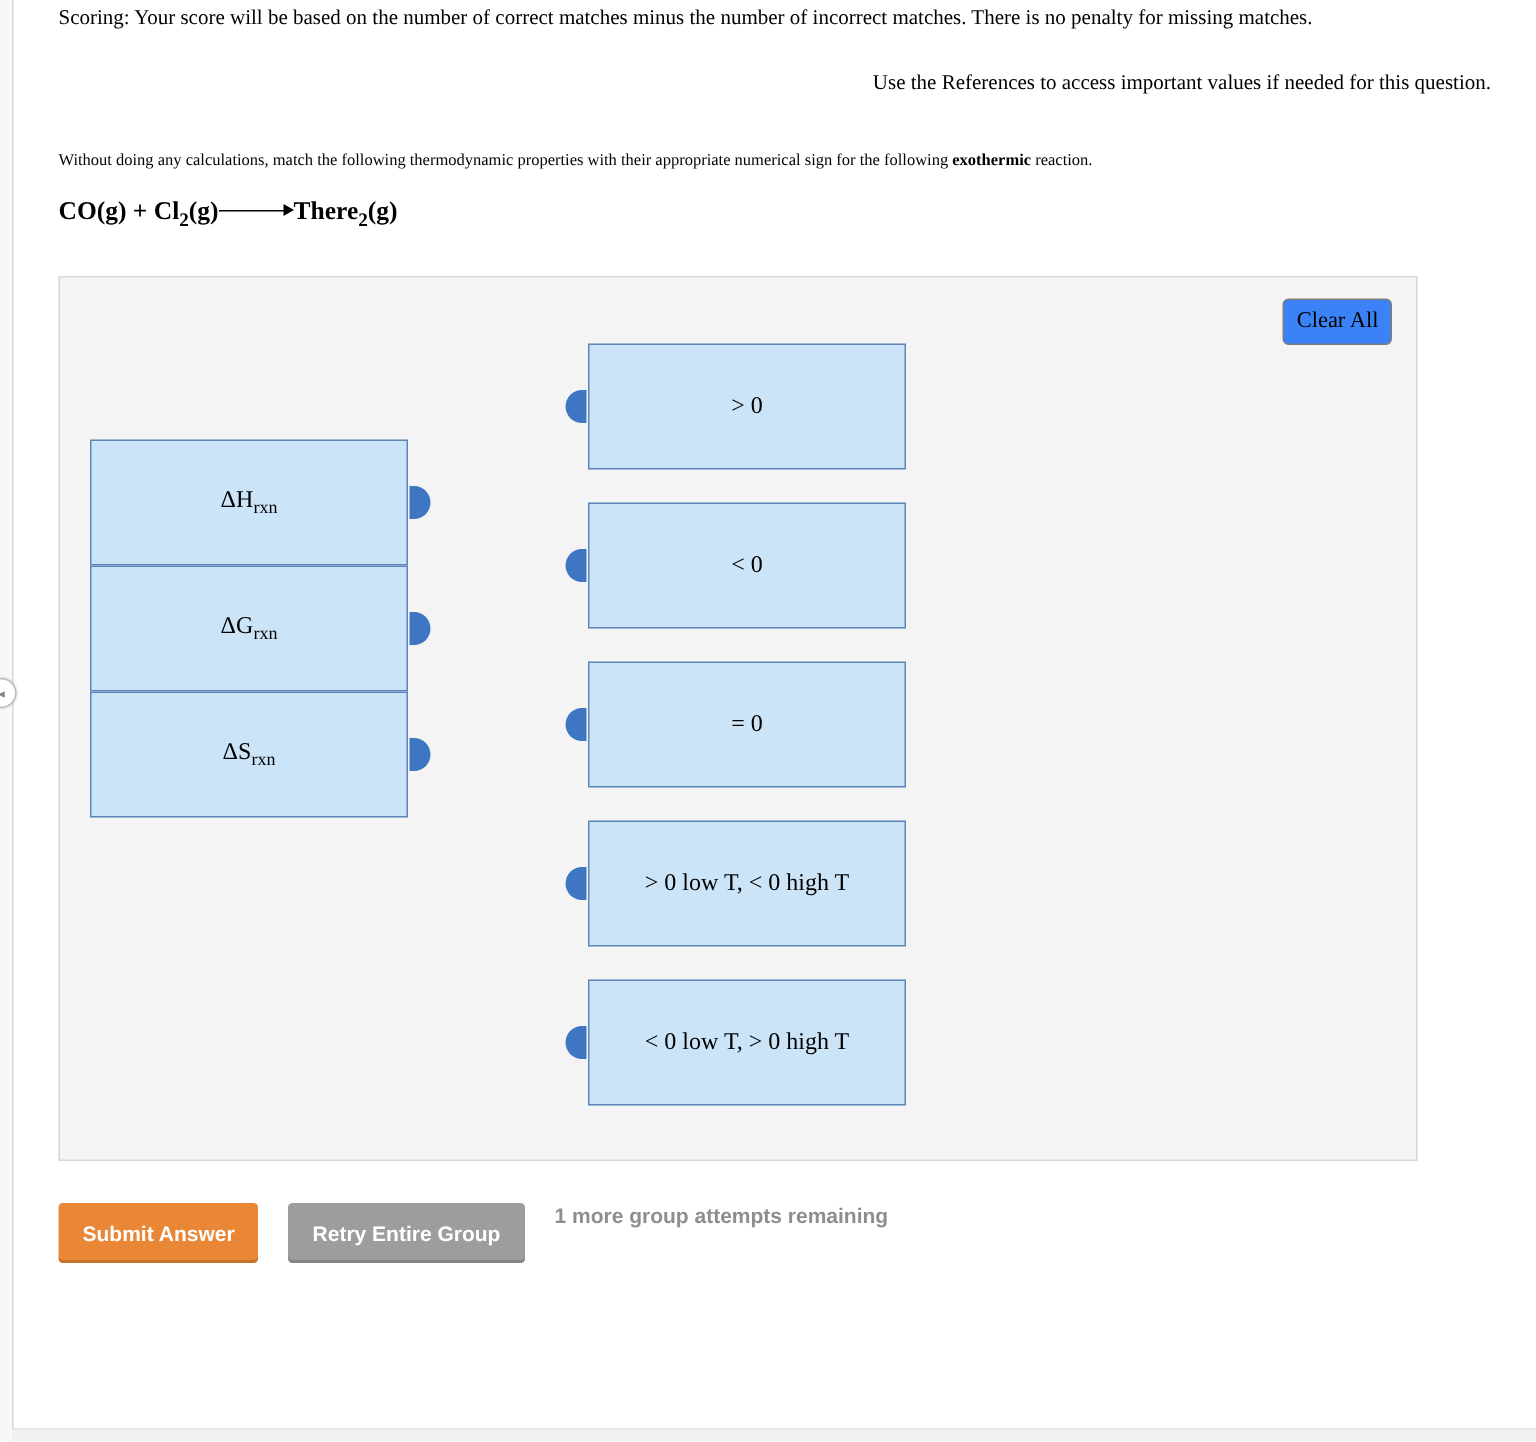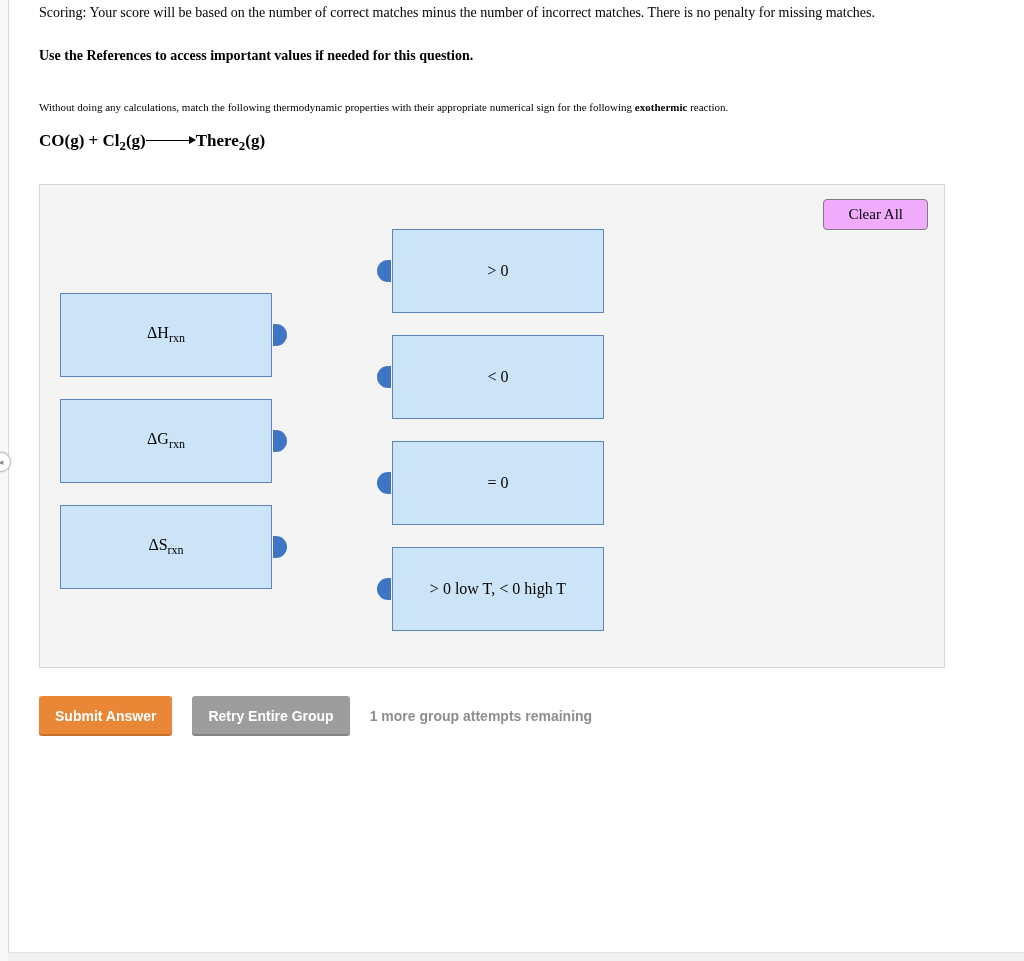--- a/index.html
+++ b/index.html
@@ -3,52 +3,52 @@
 <meta charset="utf-8">
 <style>
   html,body{margin:0;padding:0;background:#fff;font-family:"Times New Roman",Times,serif;color:#000}
   .page{width:1024px;min-height:961px;position:relative;display:flex}
   .scroll-gutter{width:8px;background:#f8f8f8;border-right:1px solid #d9d9d9;position:relative}
   .scroll-nub{position:absolute;left:-9px;top:452px;width:18px;height:18px;border-radius:50%;
               background:#fff;border:1px solid #bcbcbc;box-shadow:0 0 2px rgba(0,0,0,.25);display:flex;
               align-items:center;justify-content:center;font-size:9px;color:#888}
   .content{flex:1;padding:0 30px 0 30px}
   .scoring{font-size:14px;line-height:1.25;margin:4px 0 26px 0}
-  .ref-line{text-align:left;font-size:14px;font-weight:700;margin:20px 0 36px 0}
+  .ref-line{text-align:right;font-size:14px;font-weight:400;margin:20px 0 36px 0}
   .prompt{font-size:11px;line-height:1.3;margin-bottom:10px}
   .equation{font-size:17px;font-weight:700;margin-bottom:30px}
   .equation .arrow{display:inline-block;width:50px;position:relative;vertical-align:middle;top:-2px}
   .equation .arrow::before{content:"";position:absolute;left:0;right:6px;top:50%;border-top:1px solid #000}
   .equation .arrow::after{content:"";position:absolute;right:0;top:50%;width:0;height:0;
         border-left:7px solid #000;border-top:4px solid transparent;border-bottom:4px solid transparent;
         transform:translateY(-50%)}
   .sub{font-size:.75em;vertical-align:sub}
 
   
   .board{border:1px solid #d8d8d8;background:#f4f4f4;position:relative;padding:0;
          width:904px}
   .clear-wrap{position:absolute;right:16px;top:14px}
-  .btn-clear{background:#f0abfc;border:1px solid #7d7d7d;border-radius:4px;font-family:inherit;
-             font-size:15px;padding:6px 24px;cursor:pointer}
+  .btn-clear{background:#3b82f6;border:1px solid #7d7d7d;border-radius:4px;font-family:inherit;
+             font-size:15px;padding:6px 8px;cursor:pointer}
   .columns{display:flex;padding:24px 20px 36px 20px;gap:120px}
   .col{display:flex;flex-direction:column}
-  .col-left{gap:22px;margin-top:84px}
+  .col-left{margin-top:84px}
   .col-right{gap:22px;margin-top:20px}
 
   .tile{background:#cce4f7;border:1px solid #5e86b7;width:210px;height:82px;position:relative;
         display:flex;align-items:center;justify-content:center;font-size:16px}
   .tile-right{width:210px;height:82px}
   .tile .label{font-family:"Times New Roman",serif}
 
   .drag-right{position:absolute;right:-16px;top:50%;transform:translateY(-50%);
               width:14px;height:22px;border-radius:0 14px 14px 0;background:#3f76c3}
   .drag-left{position:absolute;left:-16px;top:50%;transform:translateY(-50%);
              width:14px;height:22px;border-radius:14px 0 0 14px;background:#3f76c3}
 
-  .footer{margin-top:28px;display:flex;align-items:center;gap:20px}
+  .footer{margin-top:28px;display:flex;align-items:flex-start;gap:20px}
   .btn{font-family:Arial,Helvetica,sans-serif;font-weight:700;font-size:14px;color:#fff;border:none;
        padding:12px 16px;border-radius:3px;cursor:pointer}
   .btn-submit{background:#e98736;box-shadow:inset 0 -2px 0 rgba(0,0,0,.15)}
   .btn-retry{background:#9d9d9d;box-shadow:inset 0 -2px 0 rgba(0,0,0,.15)}
   .attempts{font-family:Arial,Helvetica,sans-serif;font-weight:700;color:#8e8e8e;font-size:14px}
 
   .bottom-bar{position:absolute;left:8px;right:0;bottom:0;height:8px;background:#f0f0f0;
               border-top:1px solid #e3e3e3}
 
   .delta{font-family:"Times New Roman",serif}
@@ -108,20 +108,24 @@
             <span class="label">&lt; 0</span>
           </div>
           <div class="tile tile-right">
             <span class="drag-left"></span>
             <span class="label">= 0</span>
           </div>
           <div class="tile tile-right">
             <span class="drag-left"></span>
             <span class="label">&gt; 0 low T, &lt; 0 high T</span>
           </div>
+          <div class="tile tile-right">
+            <span class="drag-left"></span>
+            <span class="label">&lt; 0 low T, &gt; 0 high T</span>
+          </div>
         </div>
       </div>
     </div>
 
     <div class="footer">
       <button class="btn btn-submit">Submit Answer</button>
       <button class="btn btn-retry">Retry Entire Group</button>
       <span class="attempts">1 more group attempts remaining</span>
     </div>
 

